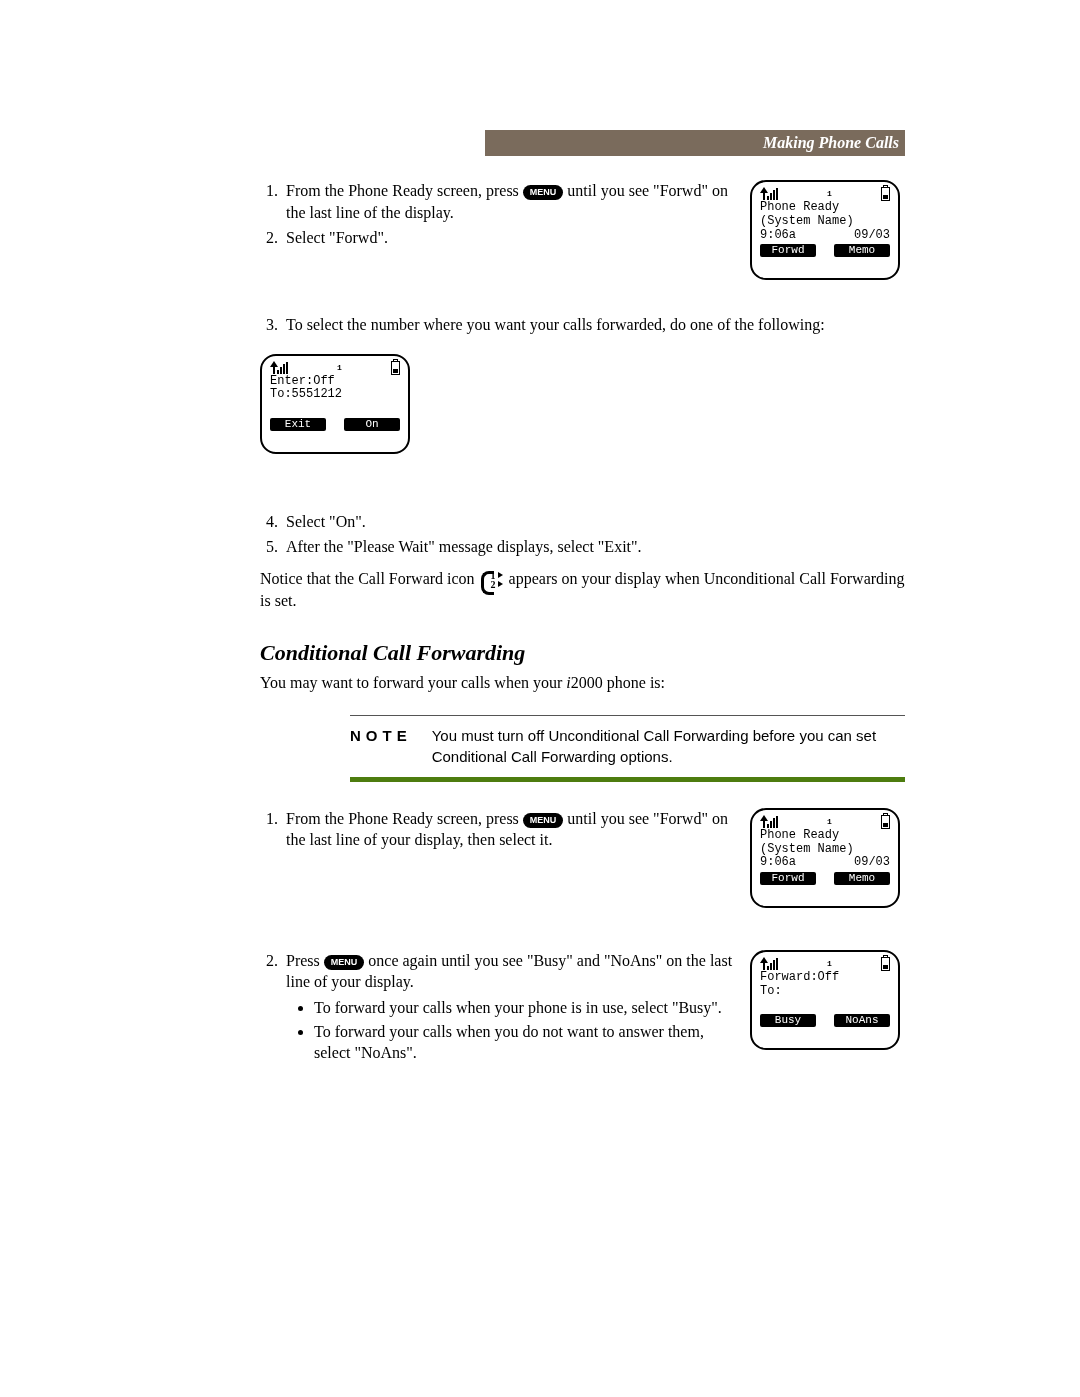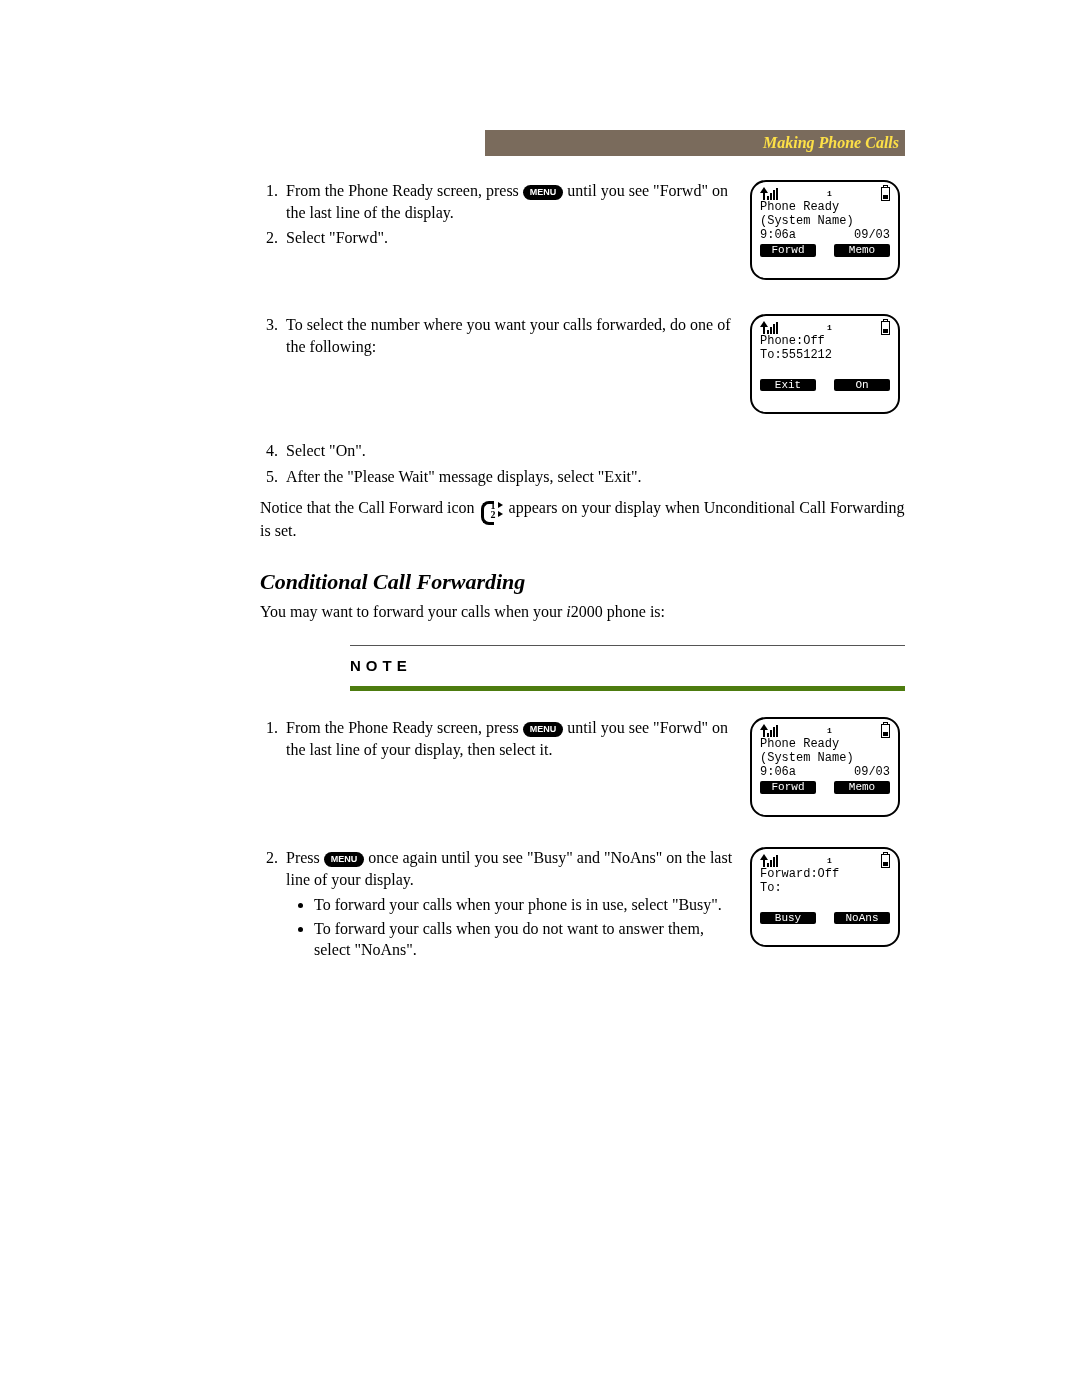--- a/index.html
+++ b/index.html
@@ -16,21 +16,21 @@
     box-sizing: border-box;
     position: relative;
   }
   .header-bar {
     background: #7a6b5c;
     height: 26px;
     width: 420px;
     margin-left: auto;
     margin-bottom: 24px;
     text-align: right;
-    color: #fde047;
+    color: #ffffff;
     font-style: italic;
     font-weight: bold;
     font-size: 16px;
     line-height: 26px;
     padding-right: 6px;
     box-sizing: border-box;
   }
   .row {
     display: flex;
     gap: 14px;
@@ -176,21 +176,21 @@
           <span>09/03</span>
         </div>
         <div class="ph-soft">
           <span class="sk">Forwd</span>
           <span class="sk">Memo</span>
         </div>
       </div>
     </div>
   </div>
 
-  <div class="row" style="margin-top:10px;">
+  <div class="row" style="margin-top:10px;flex-direction:column;">
     <div class="text-col">
       <ol class="main" start="3">
         <li>
           <span>To select the number where you want your calls forwarded, do one of the following:</span>
         </li>
       </ol>
     </div>
     <div class="screen-col">
       <div class="phone">
         <div class="ph-top">
@@ -200,21 +200,21 @@
               <span class="b1"></span>
               <span class="b2"></span>
               <span class="b3"></span>
               <span class="b4"></span>
             </span>
           <span class="ph-sup">1</span>
           <span class="bat">
               <span class="fill"></span>
             </span>
         </div>
-        <div class="ph-line">Phone:Off</div>
+        <div class="ph-line">Enter:Off</div>
         <div class="ph-line">To:5551212</div>
         <div style="height:14px;"></div>
         <div class="ph-soft">
           <span class="sk">Exit</span>
           <span class="sk">On</span>
         </div>
       </div>
     </div>
   </div>
 
@@ -232,20 +232,21 @@
   </p>
 
   <h3 class="sub">Conditional Call Forwarding</h3>
 
   <p class="body" style="margin-top:4px;">
     <span>You may want to forward your calls when your </span><span class="i2000"><span>i</span></span><span>2000</span><span> phone is:</span>
   </p>
 
   <div class="note-block">
     <div class="note-label">NOTE</div>
+    <div class="note-text">You must turn off Unconditional Call Forwarding before you can set Conditional Call Forwarding options.</div>
   </div>
 
   <div class="row">
     <div class="text-col">
       <ol class="main" start="1">
         <li>
           <span>From the Phone Ready screen, press </span>
           <span class="menu-pill">MENU</span>
           <span> until you see "Forwd" on the last line of your display, then select it.</span>
         </li>
@@ -274,21 +275,21 @@
           <span>09/03</span>
         </div>
         <div class="ph-soft">
           <span class="sk">Forwd</span>
           <span class="sk">Memo</span>
         </div>
       </div>
     </div>
   </div>
 
-  <div class="row" style="margin-top:6px;">
+  <div class="row" style="margin-top:18px;">
     <div class="text-col">
       <ol class="main" start="2">
         <li>
           <span>Press </span>
           <span class="menu-pill">MENU</span>
           <span> once again until you see "Busy" and "NoAns" on the last line of your display.</span>
           <ul class="bul">
             <li>To forward your calls when your phone is in use, select "Busy".</li>
             <li>To forward your calls when you do not want to answer them, select "NoAns".</li>
           </ul>

